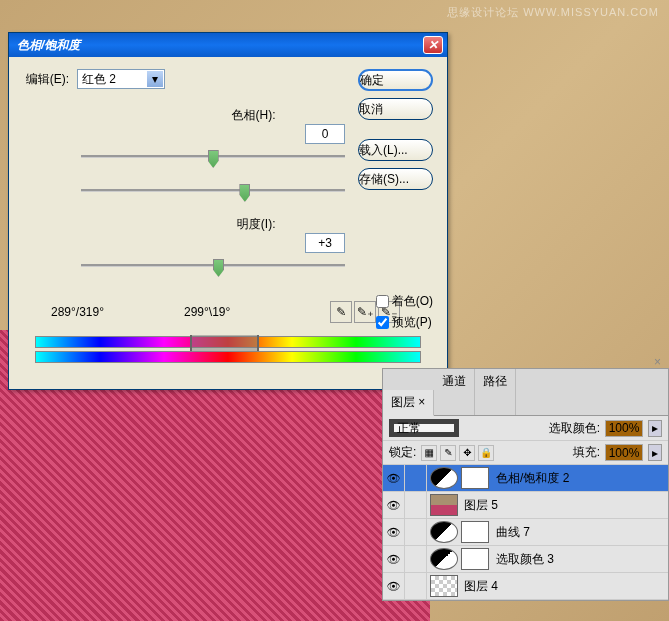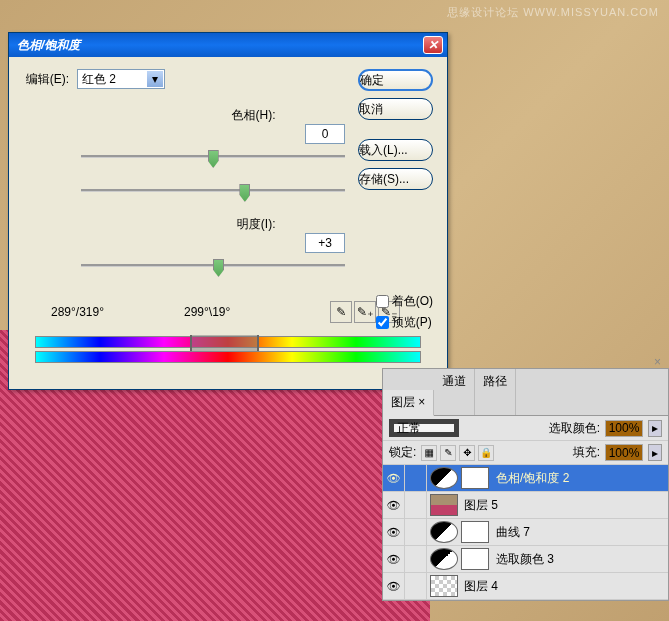--- a/index.html
+++ b/index.html
@@ -39,21 +39,21 @@
 .tab { padding: 4px 8px; border-right: 1px solid #bbb; cursor: pointer; }
 .tab.active { background: #e4e4e4; border-bottom: 1px solid #e4e4e4; margin-bottom: -1px; margin-top: 21px; }
 .panel-row { display: flex; align-items: center; padding: 3px 6px; gap: 5px; border-bottom: 1px solid #ccc; }
 .mode-select { border: 5px solid #404040; background: #f4f4f4; width: 70px; height: 18px; padding: 0 3px; display: flex; align-items: center; }
 .pct-input { border: 1px solid #aaa; background: #a16207; width: 38px; height: 17px; text-align: center; }
 .arrow-btn { width: 14px; height: 17px; background: #d0d0e0; border: 1px solid #999; display: flex; align-items: center; justify-content: center; }
 .lock-icons { display: flex; gap: 3px; }
 .lock-icon { width: 16px; height: 16px; border: 1px solid #bbb; display: flex; align-items: center; justify-content: center; font-size: 10px; cursor: pointer; }
 .layer-list { max-height: 150px; overflow-y: auto; }
 .layer-row { display: flex; align-items: center; height: 27px; border-bottom: 1px solid #ccc; }
-.layer-row.selected { background: #3875d7; color: #fef9c3; }
+.layer-row.selected { background: #3875d7; color: #000000; }
 .vis-col { width: 22px; height: 100%; border-right: 1px solid #ccc; display: flex; align-items: center; justify-content: center; cursor: pointer; }
 .link-col { width: 22px; height: 100%; border-right: 1px solid #ccc; display: flex; align-items: center; justify-content: center; }
 .thumb { width: 28px; height: 22px; border: 1px solid #666; margin: 0 3px; background: white; }
 .thumb.adj { background: linear-gradient(135deg, #000 50%, #fff 50%); border-radius: 50%; }
 .thumb.img { background: linear-gradient(to bottom, #a89070 50%, #c04068 50%); }
 .thumb.checker { background: repeating-conic-gradient(#ccc 0 25%, #fff 0 50%) 0 0/8px 8px; }
 .mask-thumb { width: 28px; height: 22px; border: 1px solid #666; background: white; margin-right: 4px; }
 .eye-icon::before { content: "👁"; font-size: 11px; }
 .layer-name { padding-left: 3px; }
 </style>

